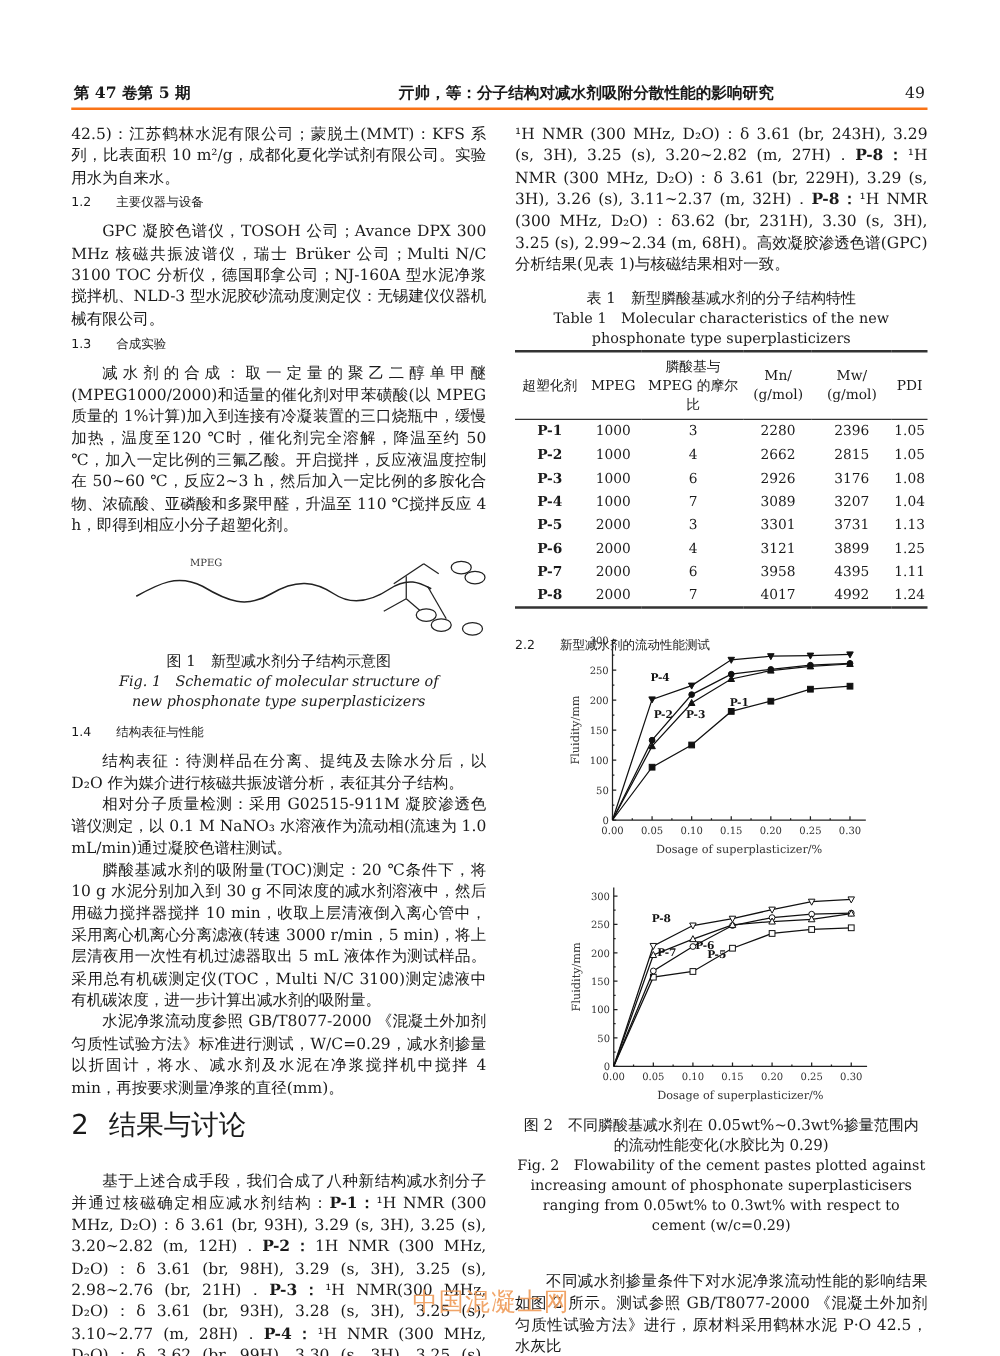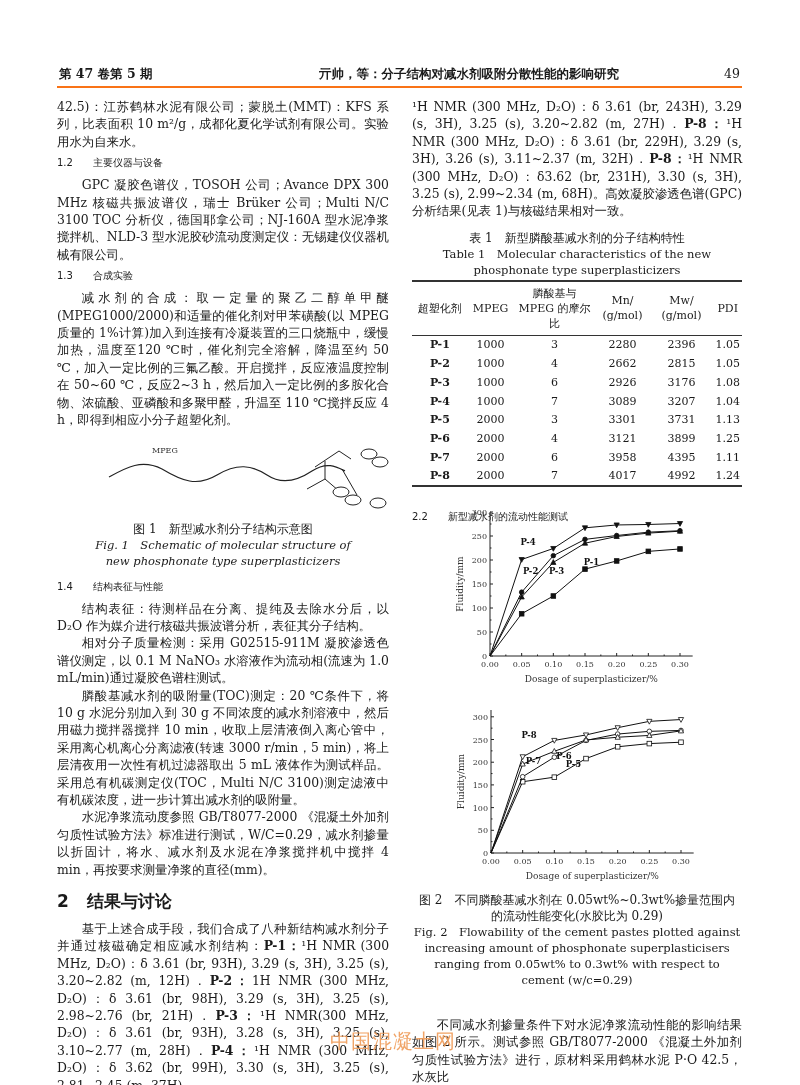--- a/index.html
+++ b/index.html
@@ -10,22 +10,22 @@
   .header .vol { position: absolute; left: 2px; top: 2px; font-weight: bold; }
   .header .title { position: absolute; left: 262px; top: 2px; font-weight: bold; }
   .header .page { position: absolute; right: 2px; top: 2px; }
   .col { position: absolute; font-size: 12.4px; line-height: 17.4px; text-align: justify; }
   .col-left { left: 57px; top: 98px; width: 332px; }
   .col-right { left: 412px; top: 98px; width: 330px; }
   p { margin: 0; }
   .indent { text-indent: 2em; }
   h3 { font-family: "DejaVu Sans", "Liberation Sans", sans-serif; font-weight: normal;
        font-size: 10px; margin: 3px 0 3px 0; line-height: 20px; }
-  h2 { font-family: "DejaVu Sans", "Liberation Sans", sans-serif; font-weight: bold;
-       font-size: 17px; margin: 12px 0 8px 0; line-height: 22px; }
+  h2 { font-family: "DejaVu Sans", "Liberation Sans", sans-serif; font-weight: normal;
+       font-size: 22px; margin: 12px 0 24px 0; line-height: 22px; }
   h3 .num, h2 .num { display: inline-block; width: 36px; }
   .fig1 { position: relative; height: 78px; margin-top: 10px; }
   .caption { text-align: center; font-size: 11.5px; line-height: 16px; }
   .caption-cn { font-size: 12px; margin-top: 4px; }
   b { font-weight: bold; }
   table { border-collapse: collapse; width: 330px; font-size: 11px; text-align: center; margin-top: 2px; }
   thead tr { border-top: 2px solid #333; border-bottom: 1px solid #333; }
   tbody tr:last-child { border-bottom: 2px solid #333; }
   th { font-weight: normal; padding: 4px 2px; line-height: 15px; }
   td { padding: 0; height: 18.7px; }

